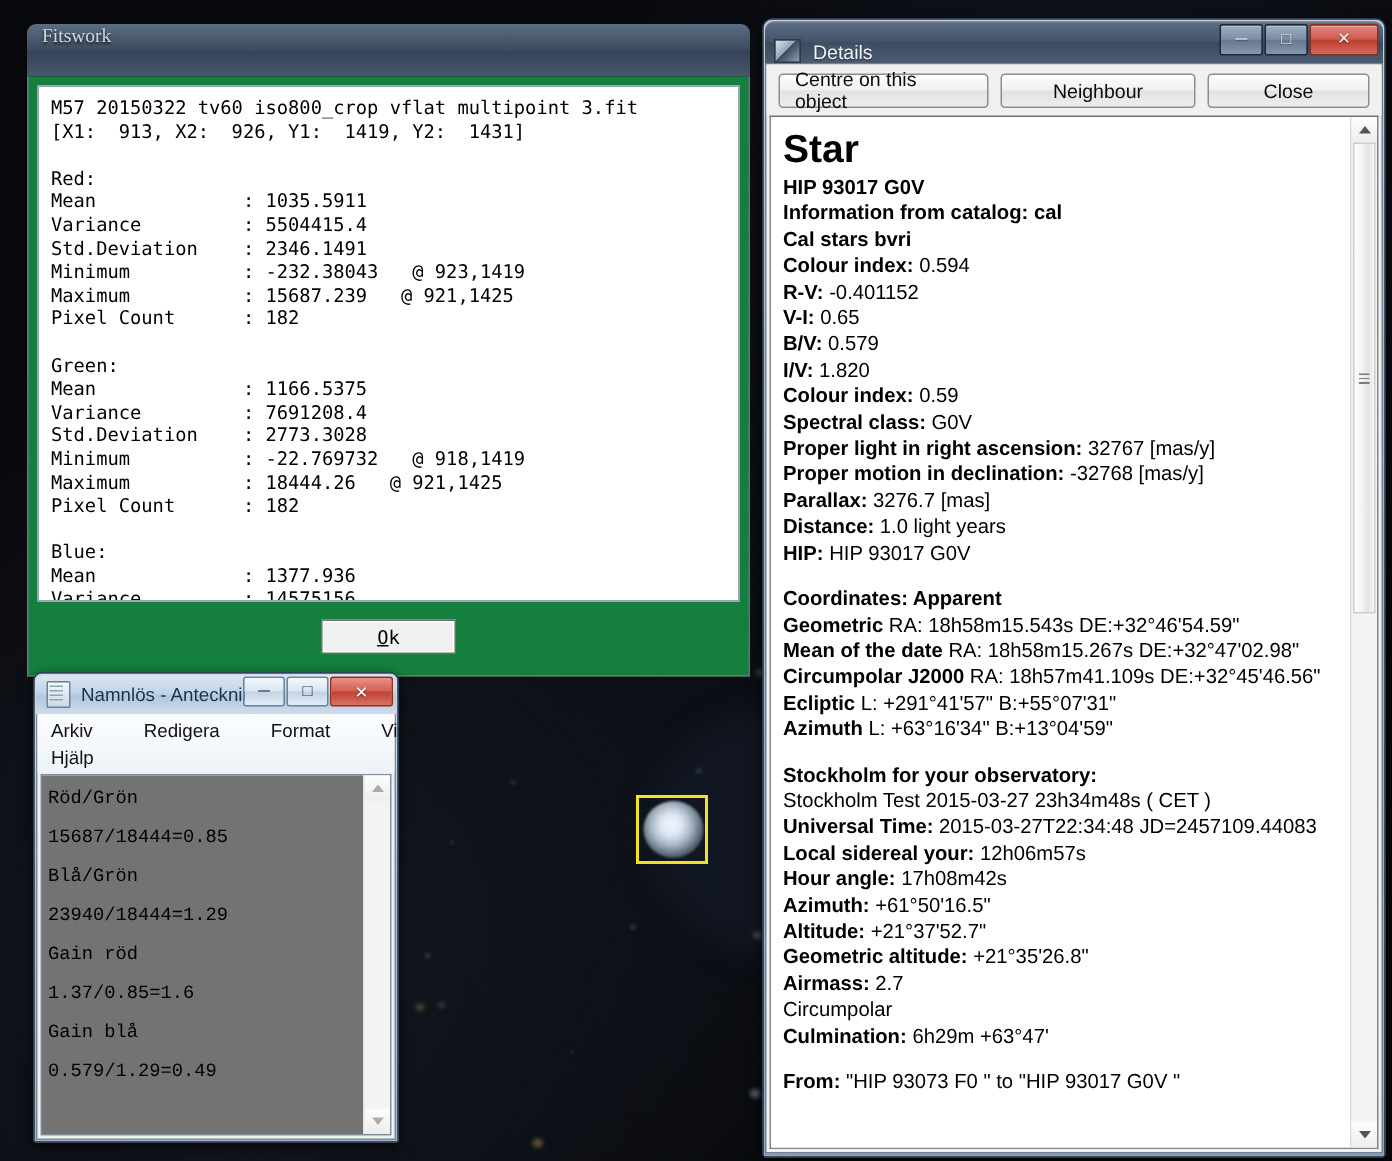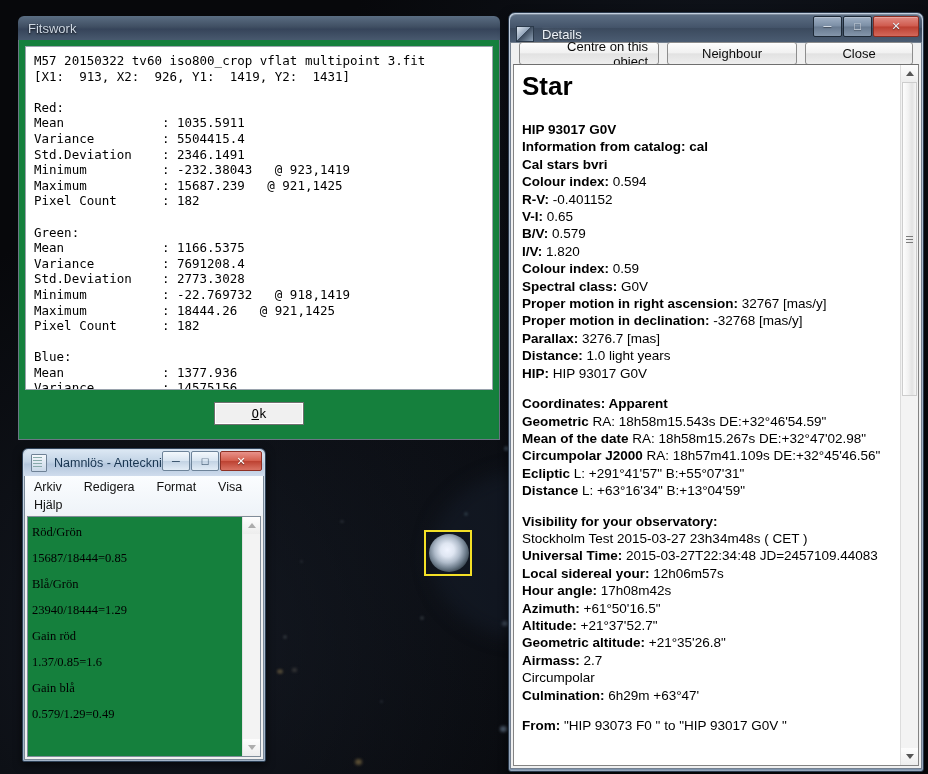--- a/index.html
+++ b/index.html
@@ -58,23 +58,24 @@
     color:#e9eff6;font-size:11px;line-height:1;text-shadow:0 1px 1px rgba(0,0,0,.5);
     box-shadow:0 1px 0 rgba(255,255,255,.25) inset;
   }
   .wbtn.close{background:linear-gradient(180deg,#e08a82 0%, #cf5a4d 48%, #bb3f31 52%, #d4685a 100%);
     border-color:#8a2c20;width:44px;}
   .wbtn .gl{display:block;}
 
   
   #fitswork{left:18px;top:16px;width:482px;height:428px;}
   #fitswork .fw-title{
-    height:24px;display:flex;align-items:center;
+    height:35px;display:flex;
     background:linear-gradient(180deg,#5a6d82 0%,#404f63 45%,#36445a 55%,#48596e 100%);
     border-radius:6px 6px 0 0;
+    font-family:Liberation Serif, serif;
   }
   #fitswork .fw-title .tt{margin-left:10px;font-size:13px;color:#cdd7e2;
     text-shadow:0 1px 2px rgba(0,0,0,.8);}
   #fitswork .fw-body{
     background:#15803d;border:1px solid #6b7684;border-top:none;
     height:400px;box-sizing:border-box;padding:6px 6px 0 6px;position:relative;
   }
   #fw-text{
     background:#ffffff;border:1px solid #9aa3ad;
     box-shadow:1px 1px 0 rgba(255,255,255,.9) inset;
@@ -93,41 +94,41 @@
   }
   #fw-ok u{text-decoration:underline;}
 
   
   #details{left:508px;top:12px;width:416px;height:760px;}
   #details .inner{
     background:#f0f0f0;border:1px solid #74808f;
     height:calc(100% - 29px);box-sizing:border-box;display:flex;flex-direction:column;
   }
   #details .tbar{
-    height:21px;display:flex;align-items:center;gap:8px;padding:0 8px;
-    background:#f0f0f0;flex:0 0 auto;text-align:right;
+    height:34px;display:flex;align-items:center;gap:8px;padding:0 8px;
+    background:#f0f0f0;flex:0 0 auto;
   }
   .gbtn{
     height:23px;box-sizing:border-box;padding:0 10px;
     border:1px solid #8d8d8d;border-radius:3px;
     background:linear-gradient(180deg,#fdfdfd 0%,#f1f1f1 46%,#e2e2e2 52%,#eeeeee 100%);
     font-size:13px;color:#0b0b0b;display:flex;align-items:center;justify-content:center;
     box-shadow:0 1px 0 rgba(255,255,255,.85) inset;
   }
   #btn-centre{min-width:136px;}
   #btn-neighbour{min-width:130px;}
   #btn-close{min-width:108px;}
 
   #details .docwrap{flex:1 1 auto;display:flex;min-height:0;
     border:1px solid #848484;border-top-color:#6f6f6f;margin:0 2px 2px 2px;background:#fff;}
   #doc{
     flex:1 1 auto;overflow:hidden;background:#fff;
     padding:6px 6px 0 8px;font-size:13.5px;color:#000;line-height:17.4px;
   }
-  #doc .h1{font-size:26px;font-weight:bold;line-height:31px;margin:0 0 19px 0;}
+  #doc .h1{font-size:26px;font-weight:bold;line-height:31px;margin:0 0 1px 0;}
   #doc .row{white-space:nowrap;}
   #doc .row b{font-weight:bold;}
   #doc .gap{height:13px;}
 
   
   .vsb{width:17px;flex:0 0 17px;background:#f0f0f0;border-left:1px solid #dcdcdc;
     display:flex;flex-direction:column;position:relative;}
   .vsb .arrow{height:17px;display:flex;align-items:center;justify-content:center;
     background:linear-gradient(180deg,#fdfdfd,#ededed);}
   .vsb .arrow i{display:block;width:0;height:0;border-left:4px solid transparent;
@@ -162,26 +163,26 @@
   .npb{width:26px;height:18px;border:1px solid #6d8399;border-radius:2px;
     background:linear-gradient(180deg,#f3f8fc 0%,#d9e5f1 48%,#c3d3e4 52%,#e2ecf6 100%);
     display:flex;align-items:center;justify-content:center;font-size:11px;color:#15314c;}
   .npb.close{width:40px;border-color:#8e3024;color:#fff;
     background:linear-gradient(180deg,#e8928a 0%,#d4604f 48%,#bd4232 52%,#d97364 100%);
     text-shadow:0 1px 1px rgba(0,0,0,.5);}
   #np-body{background:#f0f0f0;border:1px solid #7b8a99;border-top:none;
     height:calc(100% - 26px);box-sizing:border-box;display:flex;flex-direction:column;}
   #np-menu{padding:2px 0 1px 0;font-size:12.5px;color:#111;
     background:linear-gradient(180deg,#fbfdff,#eef3f8);flex:0 0 auto;}
-  #np-menu .mrow{display:flex;gap:4px;}
+  #np-menu .mrow{display:flex;gap:16px;}
   #np-menu .mi{padding:2px 9px;white-space:nowrap;}
   #np-textwrap{flex:1 1 auto;display:flex;min-height:0;background:#fff;
     border:1px solid #7f8c99;margin:1px 2px 2px 2px;}
-  #np-text{flex:1 1 auto;overflow:hidden;padding:2px 4px;background:#15803d;
-    font-family:Liberation Serif, serif;font-size:12.5px;
+  #np-text{flex:1 1 auto;overflow:hidden;padding:2px 4px;background:#737373;
+    font-family:Liberation Mono, monospace;font-size:12.5px;
     line-height:26px;color:#000;white-space:pre;}
   .vsb.flat{border-left:1px solid #e2e2e2;}
   .vsb.flat .arrow i{opacity:.45;}
 </style>
 </head>
 <body>
 
 <div id="desktop">
   <div class="nebula" style="left:430px;top:470px;width:200px;height:170px;background:rgba(22,30,44,.5);"></div>
   <div class="nebula" style="left:120px;top:150px;width:260px;height:220px;background:rgba(18,24,36,.45);"></div>
@@ -275,34 +276,34 @@
             <div class="row"><b>HIP 93017 G0V</b></div>
             <div class="row"><b>Information from catalog: cal</b></div>
             <div class="row"><b>Cal stars bvri</b></div>
             <div class="row"><b>Colour index:</b><span> 0.594</span></div>
             <div class="row"><b>R-V:</b><span> -0.401152</span></div>
             <div class="row"><b>V-I:</b><span> 0.65</span></div>
             <div class="row"><b>B/V:</b><span> 0.579</span></div>
             <div class="row"><b>I/V:</b><span> 1.820</span></div>
             <div class="row"><b>Colour index:</b><span> 0.59</span></div>
             <div class="row"><b>Spectral class:</b><span> G0V</span></div>
-            <div class="row"><b>Proper motion in right ascension:</b><span> 32767 [mas/y]</span></div>
+            <div class="row"><b>Proper light in right ascension:</b><span> 32767 [mas/y]</span></div>
             <div class="row"><b>Proper motion in declination:</b><span> -32768 [mas/y]</span></div>
             <div class="row"><b>Parallax:</b><span> 3276.7 [mas]</span></div>
             <div class="row"><b>Distance:</b><span> 1.0 light years</span></div>
             <div class="row"><b>HIP:</b><span> HIP 93017 G0V</span></div>
             <div class="gap"></div>
             <div class="row"><b>Coordinates: Apparent</b></div>
             <div class="row"><b>Geometric</b><span> RA: 18h58m15.543s DE:+32°46'54.59"</span></div>
             <div class="row"><b>Mean of the date</b><span> RA: 18h58m15.267s DE:+32°47'02.98"</span></div>
             <div class="row"><b>Circumpolar J2000</b><span> RA: 18h57m41.109s DE:+32°45'46.56"</span></div>
             <div class="row"><b>Ecliptic</b><span>  L: +291°41'57" B:+55°07'31"</span></div>
-            <div class="row"><b>Distance</b><span>  L: +63°16'34" B:+13°04'59"</span></div>
+            <div class="row"><b>Azimuth</b><span>  L: +63°16'34" B:+13°04'59"</span></div>
             <div class="gap"></div>
-            <div class="row"><b>Visibility for your observatory:</b></div>
+            <div class="row"><b>Stockholm for your observatory:</b></div>
             <div class="row"><span>Stockholm Test 2015-03-27 23h34m48s ( CET )</span></div>
             <div class="row"><b>Universal Time:</b><span> 2015-03-27T22:34:48 JD=2457109.44083</span></div>
             <div class="row"><b>Local sidereal your:</b><span> 12h06m57s</span></div>
             <div class="row"><b>Hour angle:</b><span> 17h08m42s</span></div>
             <div class="row"><b>Azimuth:</b><span> +61°50'16.5"</span></div>
             <div class="row"><b>Altitude:</b><span> +21°37'52.7"</span></div>
             <div class="row"><b>Geometric altitude:</b><span> +21°35'26.8"</span></div>
             <div class="row"><b>Airmass:</b><span> 2.7</span></div>
             <div class="row"><span>Circumpolar</span></div>
             <div class="row"><b>Culmination:</b><span> 6h29m +63°47'</span></div>

